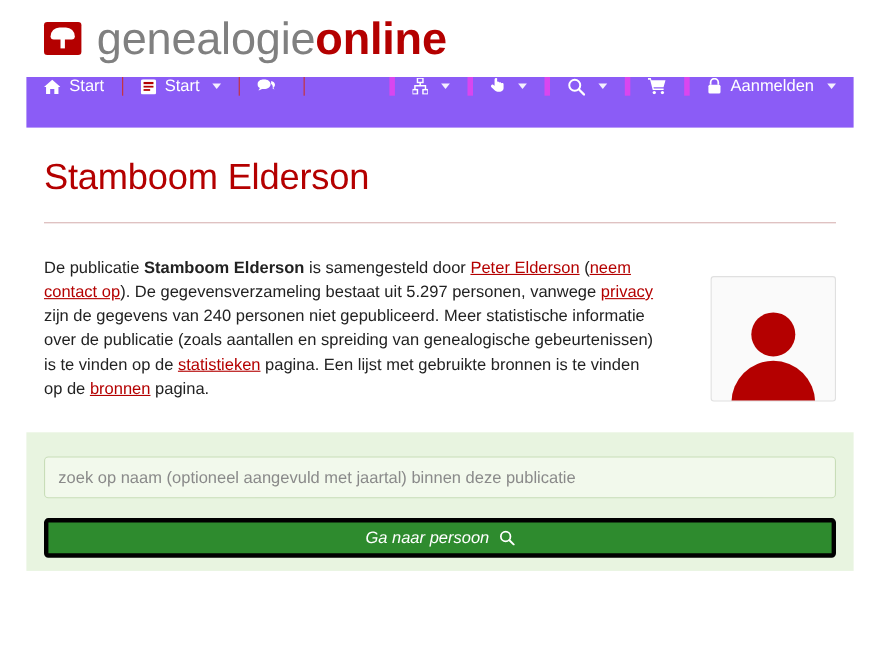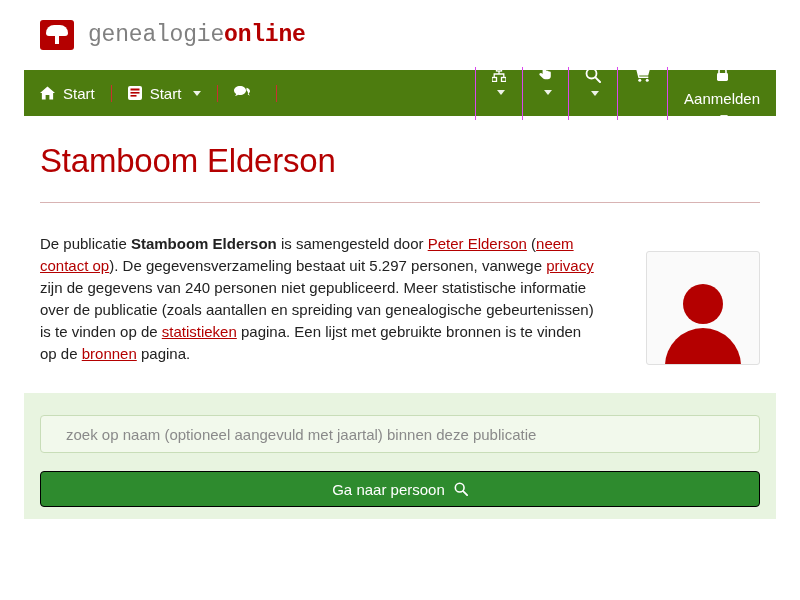--- a/index.html
+++ b/index.html
@@ -51,39 +51,38 @@
   }
   .brand-logo .tree-trunk {
     position: absolute;
     left: 15px;
     top: 14px;
     width: 4px;
     height: 10px;
     background: #ffffff;
   }
   .brand-text {
-    font-size: 23px;
+    font-size: 41px;
     letter-spacing: -0.2px;
     color: #555555;
     font-weight: normal;
-    font-family: Liberation Mono, monospace;
   }
   .brand-text .bold {
     color: #b40000;
     font-weight: bold;
   }
   .brand-text .light {
     color: #808080;
   }
 
   
   .navbar {
     display: flex;
-    align-items: center;
-    background: #4d7c0f;
+    align-items: flex-start;
+    background: #8b5cf6;
     height: 46px;
     color: #ffffff;
     margin: 0 0 0 0;
   }
   .nav-left, .nav-right {
     display: flex;
     align-items: stretch;
   }
   .nav-right {
     margin-left: auto;
@@ -97,22 +96,21 @@
     color: #ffffff;
     white-space: nowrap;
     border-right: 1px solid #c93030;
     cursor: pointer;
   }
   .nav-left .nav-item:first-child {
     border-left: none;
   }
   .nav-right .nav-item {
     border-right: none;
-    border-left: 1px solid #d946ef;
-    flex-direction: column;
+    border-left: 5px solid #d946ef;
   }
   .caret {
     display: inline-block;
     width: 0;
     height: 0;
     border-left: 4px solid transparent;
     border-right: 4px solid transparent;
     border-top: 5px solid #ffffff;
     margin-left: 4px;
     opacity: 0.9;
@@ -203,45 +201,46 @@
     background: #e8f4e0;
     padding: 22px 16px 26px 16px;
     height: 126px;
     box-sizing: border-box;
   }
   .search-input {
     display: block;
     width: 100%;
     box-sizing: border-box;
     height: 38px;
-    padding: 6px 25px;
+    padding: 6px 12px;
     font-size: 15px;
     color: #8a8a8a;
     background: #f2f9ec;
     border: 1px solid #c8ddb8;
     border-radius: 4px;
     font-family: "Liberation Sans", sans-serif;
   }
   .search-input::placeholder { color: #8a8a8a; }
   .search-button {
     display: flex;
     align-items: center;
     justify-content: center;
     gap: 9px;
     width: 100%;
     box-sizing: border-box;
     height: 36px;
     margin-top: 18px;
     background: #2e8b2e;
-    border: 1px solid #000000;
+    border: 4px solid #000000;
     border-radius: 4px;
     color: #ffffff;
     font-size: 15px;
     font-family: "Liberation Sans", sans-serif;
     cursor: pointer;
+    font-style: italic;
   }
   .search-button svg { display: block; }
 </style>
 </head>
 <body>
 
 <div class="page">
 
   <div class="brand">
     <div class="brand-logo">

